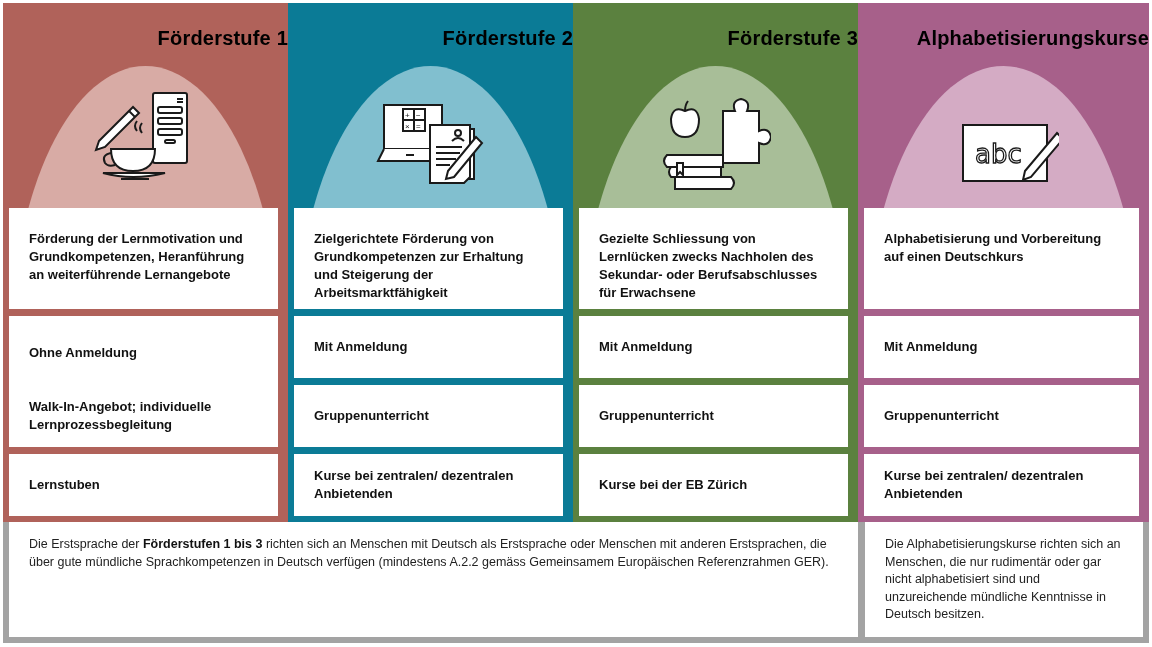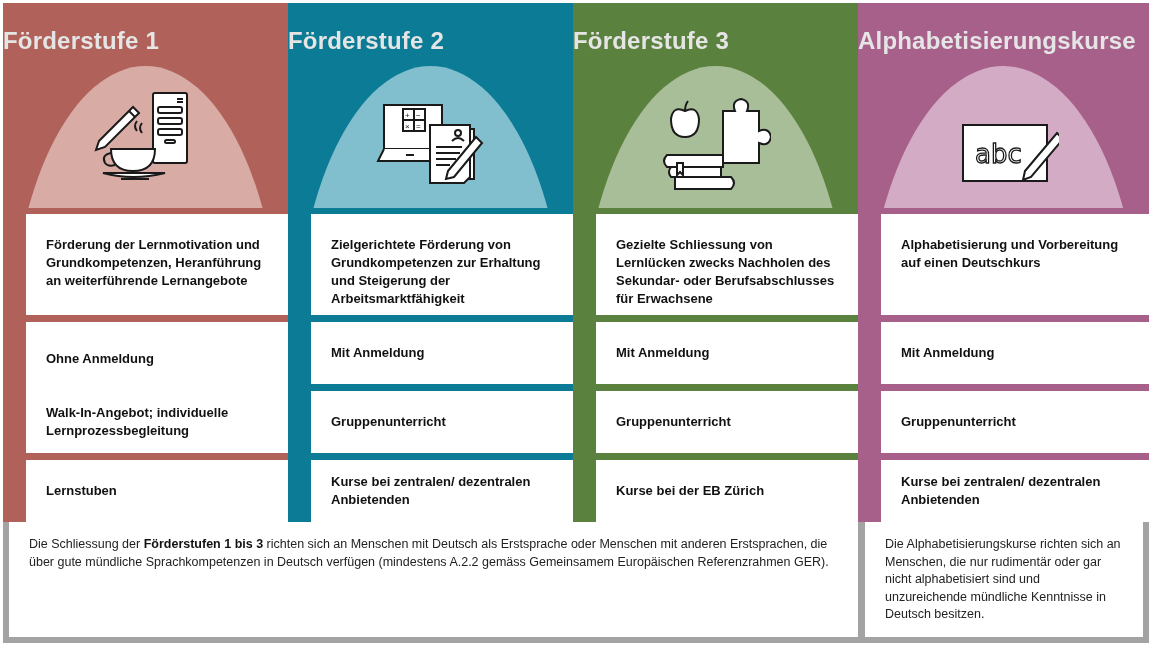--- a/index.html
+++ b/index.html
@@ -1,29 +1,29 @@
 <!DOCTYPE html>
 <html><head>
   <meta charset="utf-8">
   <style>
     * { box-sizing: border-box; margin: 0; padding: 0; }
     html, body { width: 1152px; height: 647px; background: #ffffff; overflow: hidden; }
     body { font-family: "Liberation Sans", sans-serif; position: relative; }
 
     .col { position: absolute; top: 3px; height: 519px; }
     .col-head { position: absolute; left: 0; top: 0; width: 100%; height: 205px; overflow: hidden; }
-    .col-title { position: absolute; top: 24px; left: 0; width: 100%; text-align: left;
-      color: #e5e5e5; font-weight: bold; font-size: 24px; letter-spacing: 0.2px; }
+    .col-title { position: absolute; top: 24px; left: 0; width: 100%; text-align: right;
+      color: #000000; font-weight: bold; font-size: 20px; letter-spacing: 0.2px; }
     .dome { position: absolute; left: 8px; top: 63px; border-radius: 50% 50% 0 0 / 100% 100% 0 0; }
     .dome { width: calc(100% - 16px); height: 280px; }
     .icon-wrap { position: absolute; left: 50%; top: 88px; transform: translateX(-50%); width: 110px; height: 100px; }
     .icon-wrap svg { width: 100%; height: 100%; }
 
-    .cell { position: absolute; left: 23px; background: #fff; display: flex; align-items: center;
-      padding: 0 20px; font-weight: bold; font-size: 13px; line-height: 18px; color: #111; margin-top: 6px; }
+    .cell { position: absolute; left: 6px; background: #fff; display: flex; align-items: center;
+      padding: 0 20px; font-weight: bold; font-size: 13px; line-height: 18px; color: #111; }
     .cell.top { align-items: flex-start; padding-top: 22px; }
 
     .foot { position: absolute; top: 522px; height: 121px; background: #a3a3a3; }
     .foot-inner { position: absolute; background: #fff; font-size: 12.5px; line-height: 17.5px; color: #222; }
     .foot-inner b { color: #111; }
   </style>
 </head>
 <body>
 
 <div class="col" style="left:3px;width:285px;background:#b0625a;">
@@ -124,16 +124,16 @@
     </div>
   </div>
   <div class="cell top" style="top:205px;height:101px;width:275px;">Alphabetisierung und Vorbereitung auf einen Deutschkurs</div>
   <div class="cell" style="top:313px;height:62px;width:275px;">Mit Anmeldung</div>
   <div class="cell" style="top:382px;height:62px;width:275px;">Gruppenunterricht</div>
   <div class="cell" style="top:451px;height:62px;width:275px;">Kurse bei zentralen/ dezentralen Anbietenden</div>
 </div>
 
 <div class="foot" style="left:3px;width:1146px;">
   <div class="foot-inner" style="left:6px;top:0;width:849px;height:115px;padding:14px 20px;">
-    <span>Die Schliessung der </span><b>Förderstufen 1 bis 3</b><span> richten sich an Menschen mit Deutsch als Erstsprache oder Menschen mit anderen Erstsprachen, die über gute mündliche Sprachkompetenzen in Deutsch verfügen (mindestens A.2.2 gemäss Gemeinsamem Europäischen Referenzrahmen GER).</span>
+    <span>Die Erstsprache der </span><b>Förderstufen 1 bis 3</b><span> richten sich an Menschen mit Deutsch als Erstsprache oder Menschen mit anderen Erstsprachen, die über gute mündliche Sprachkompetenzen in Deutsch verfügen (mindestens A.2.2 gemäss Gemeinsamem Europäischen Referenzrahmen GER).</span>
   </div>
   <div class="foot-inner" style="left:862px;top:0;width:278px;height:115px;padding:14px 20px;">Die Alphabetisierungskurse richten sich an Menschen, die nur rudimentär oder gar nicht alphabetisiert sind und unzureichende mündliche Kenntnisse in Deutsch besitzen.</div>
 </div>
 
 </body></html>

